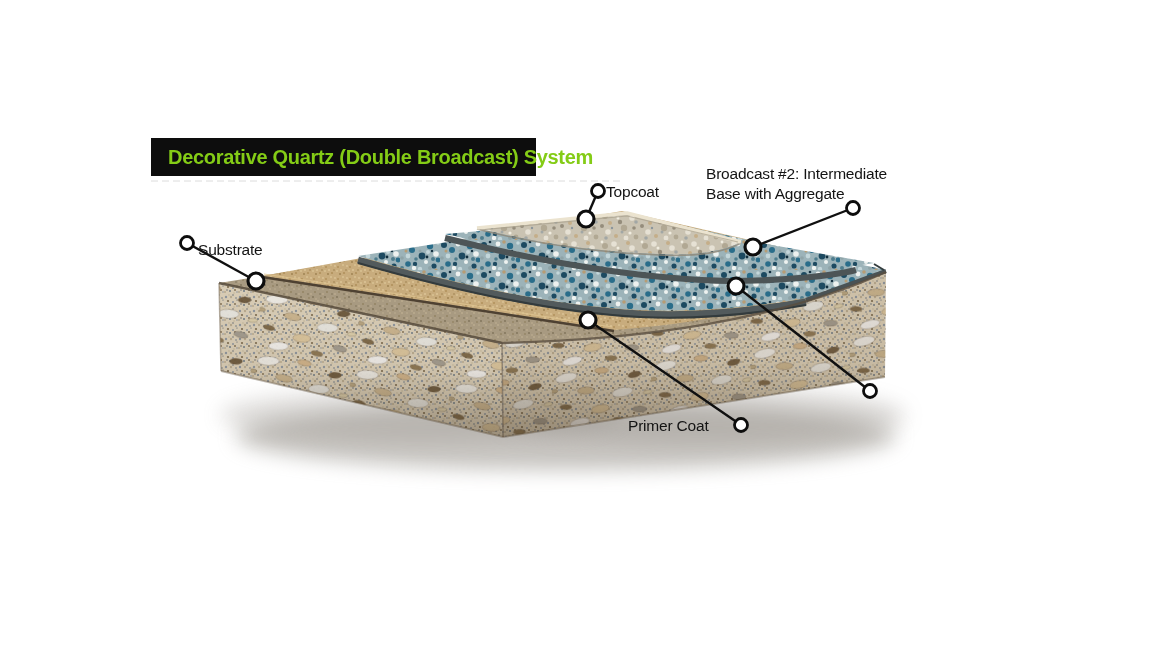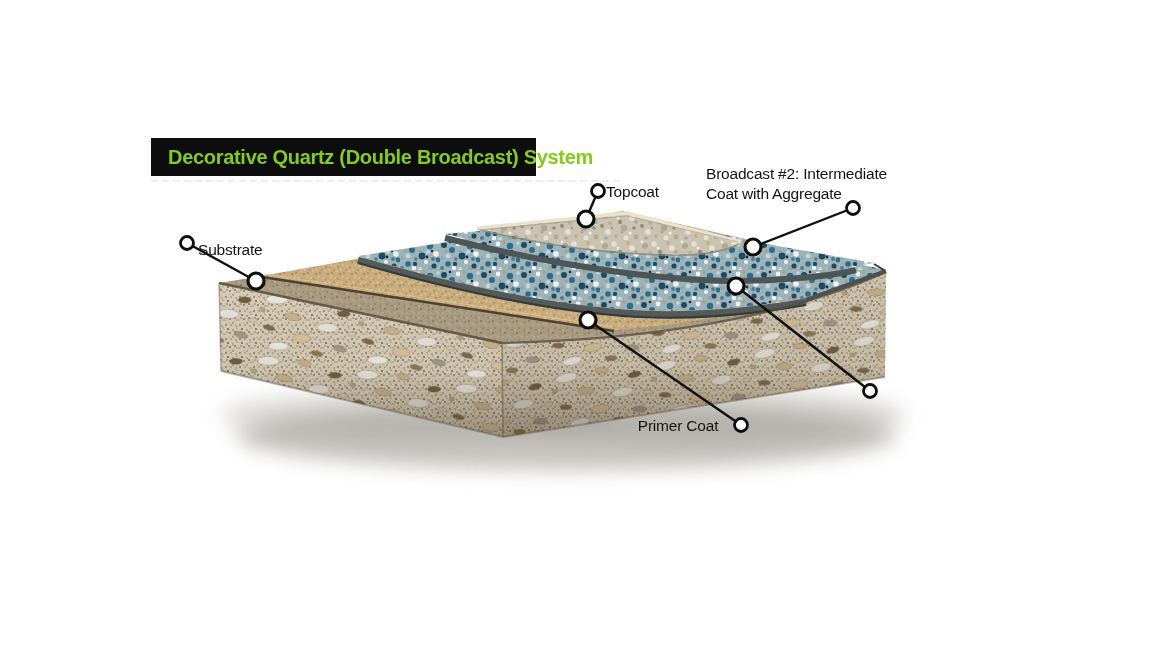--- a/index.html
+++ b/index.html
@@ -16,21 +16,21 @@
     white-space:nowrap;
   }
   .lbl{
     position:absolute;font-size:15.5px;line-height:20px;color:#141414;
     letter-spacing:-0.2px;
   }
   #lbl-substrate{left:198px;top:240px;}
   #lbl-topcoat{left:606px;top:182px;text-align:right;}
   #lbl-broadcast2{left:706px;top:164px;width:192px;}
   #lbl-broadcast1{left:808px;top:403px;width:112px;line-height:21px;}
-  #lbl-primer{left:628px;top:416px;width:100px;text-align:center;}
+  #lbl-primer{left:628px;top:416px;width:100px;text-align:left;}
 </style>
 </head>
 <body>
 
 <div id="canvas">
 
   <svg id="scene" width="1152" height="648" viewBox="0 0 1152 648">
     <defs>
       <filter id="soft" x="-40%" y="-40%" width="180%" height="180%">
         <feGaussianBlur stdDeviation="10"></feGaussianBlur>
@@ -240,16 +240,16 @@
 
     <line x1="151" y1="181" x2="621" y2="181" stroke="#dcdcdc" stroke-width="1" stroke-dasharray="7 4"></line>
   </svg>
 
   <div class="title-banner">
     <span>Decorative Quartz (Double Broadcast) System</span>
   </div>
 
   <div class="lbl" id="lbl-substrate">Substrate</div>
   <div class="lbl" id="lbl-topcoat">Topcoat</div>
-  <div class="lbl" id="lbl-broadcast2">Broadcast #2: Intermediate Coat with Aggregate</div>
+  <div class="lbl" id="lbl-broadcast2">Broadcast #2: Intermediate Base with Aggregate</div>
   <div class="lbl" id="lbl-primer">Primer Coat</div>
 
 </div>
 
 </body></html>

